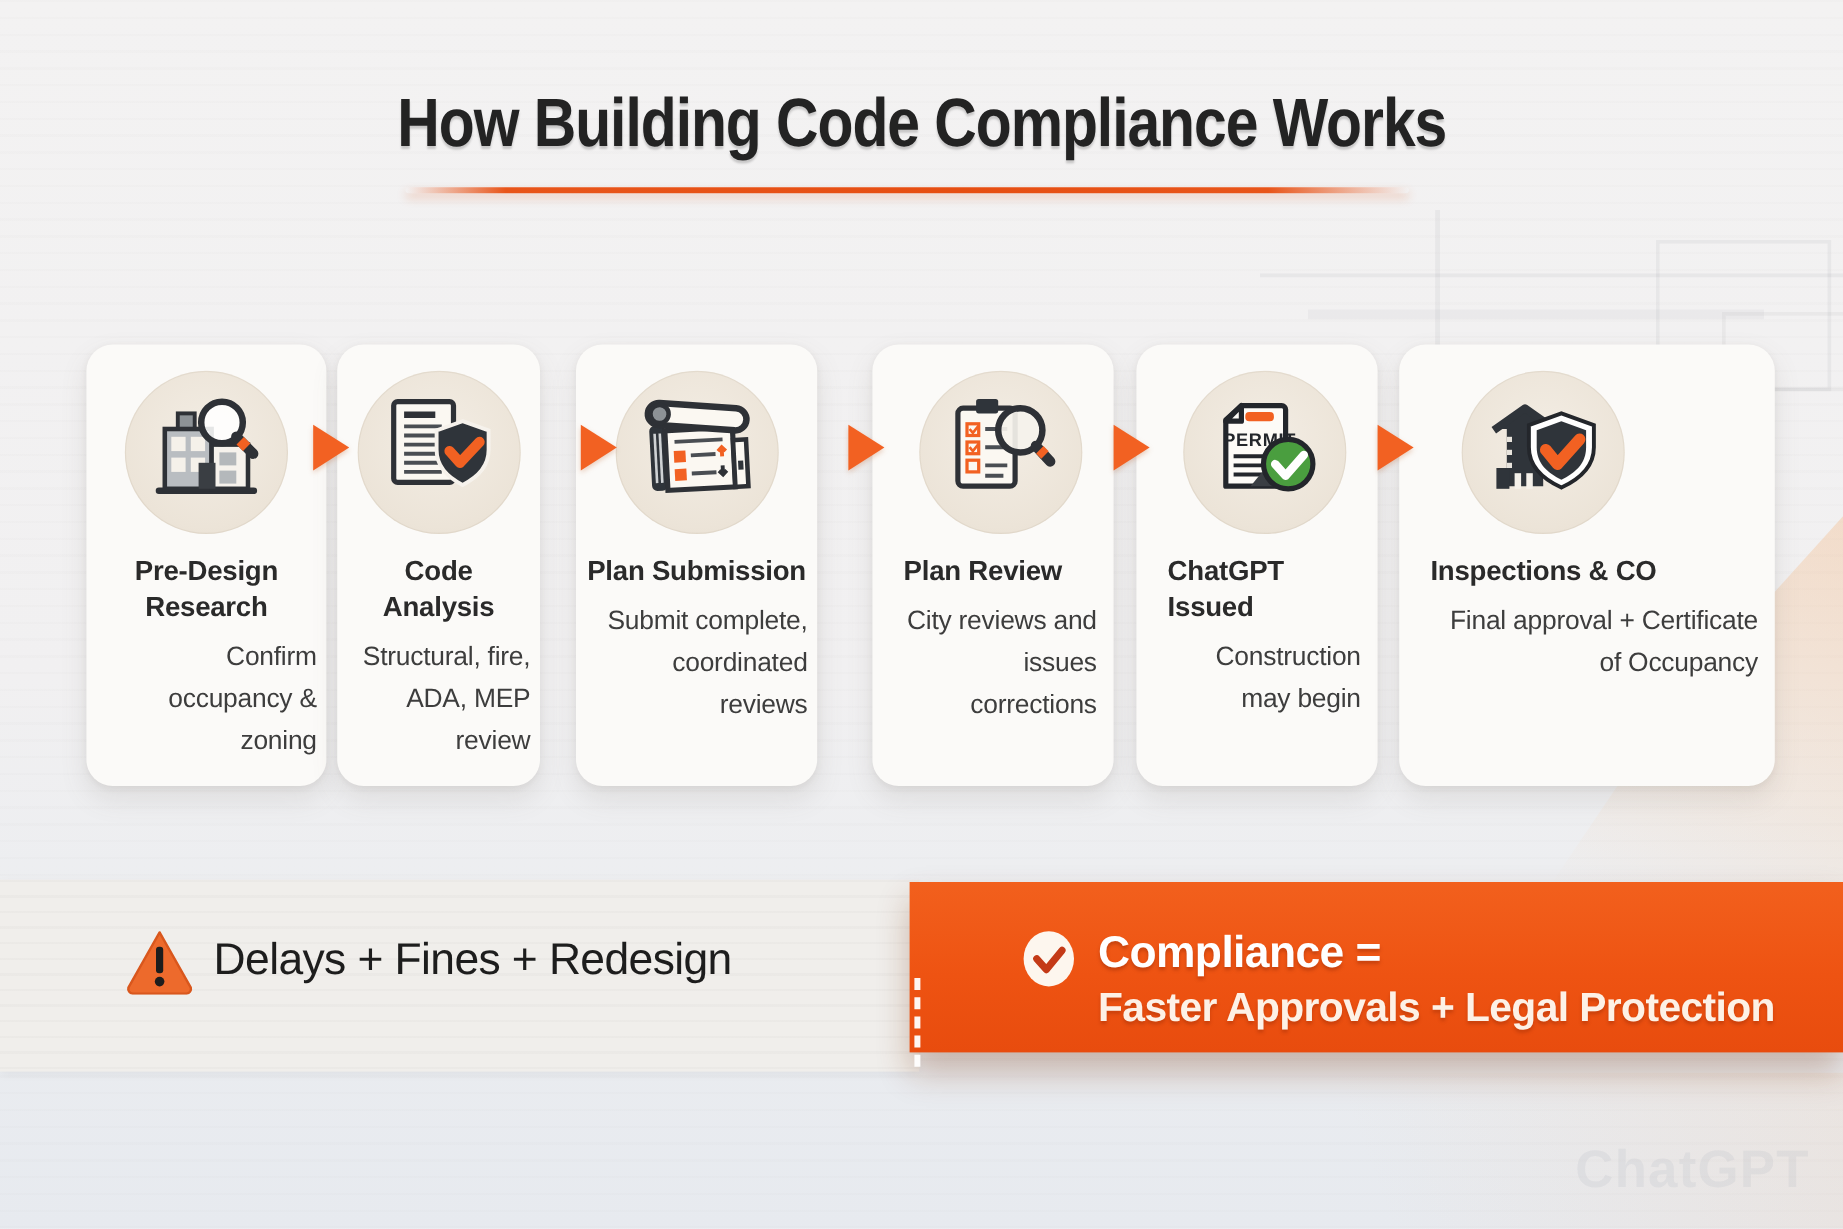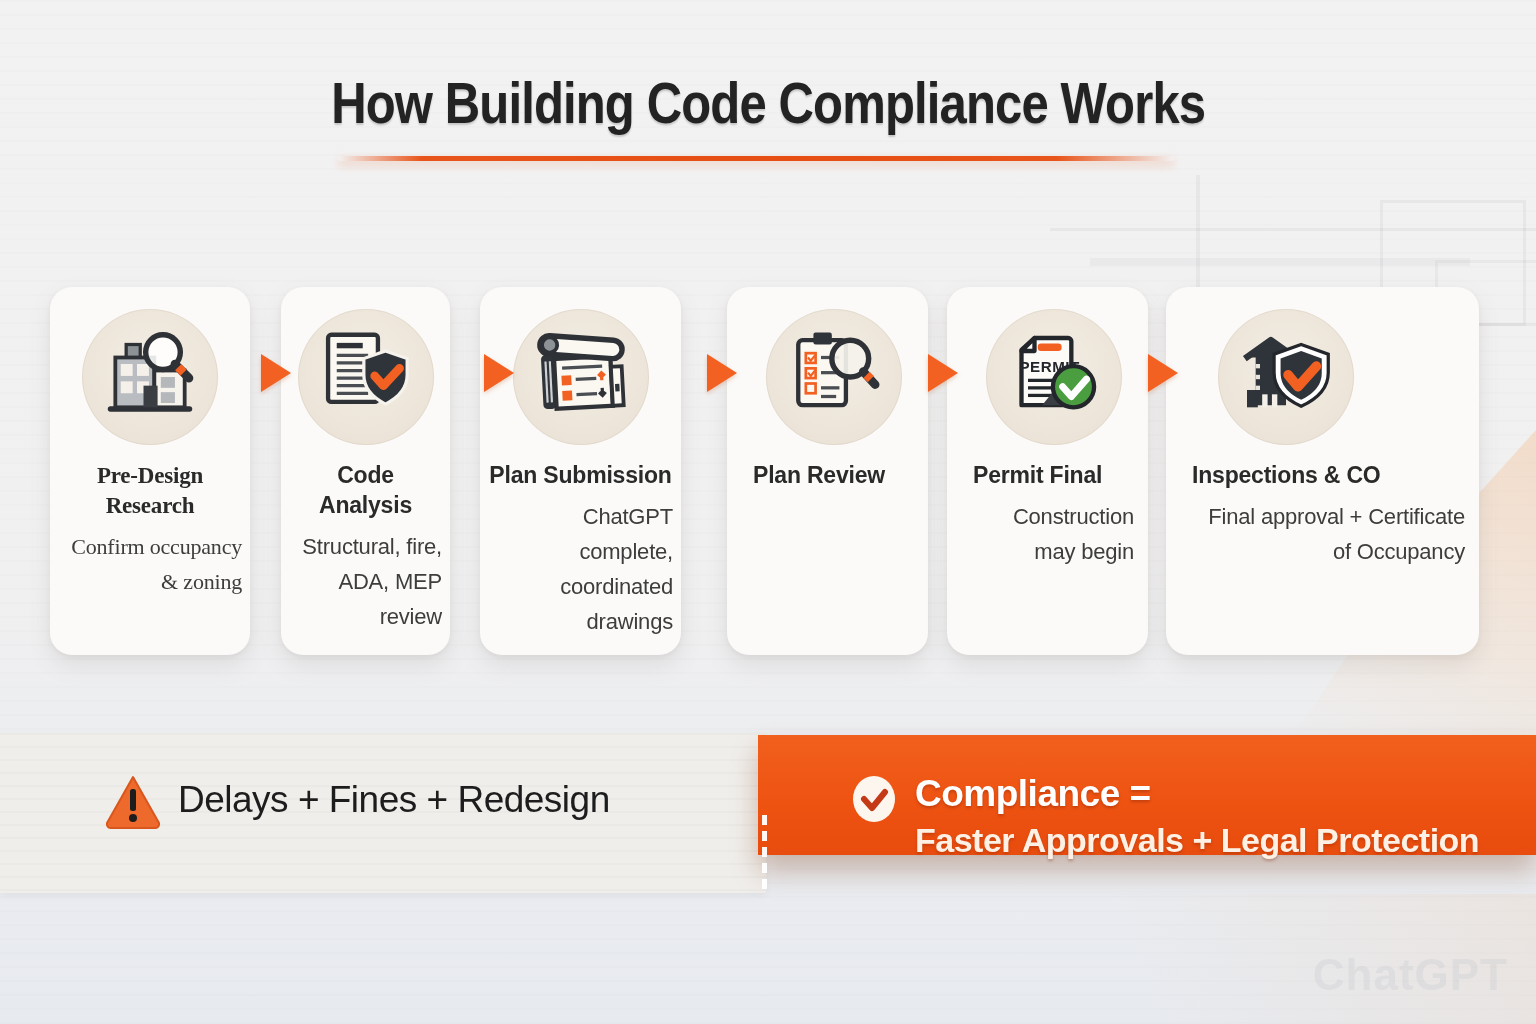--- a/index.html
+++ b/index.html
@@ -71,21 +71,21 @@
     position:absolute;left:0;top:733px;width:766px;height:160px;
     background:#f0eeeb;
     background-image:repeating-linear-gradient(180deg,rgba(0,0,0,0.018) 0 2px,transparent 2px 13px);
     box-shadow:0 3px 8px rgba(0,0,0,0.05);
   }
   .warn-wrap{position:absolute;left:103px;top:40px;}
   .nc-text{position:absolute;left:178px;top:36px;color:#1d1d1d;}
   .nc-line1{font-size:37px;letter-spacing:-0.5px;}
   .nc-line2{font-size:37px;letter-spacing:-0.5px;margin-top:10px;}
   .banner{
-    position:absolute;left:758px;top:735px;width:778px;height:120px;
+    position:absolute;left:758px;top:735px;width:778px;height:142px;
     background:linear-gradient(180deg,#f2601d 0%,#ee5312 55%,#e84c0e 100%);
     box-shadow:0 16px 26px rgba(120,50,10,0.30);
   }
   .dash{
     position:absolute;left:4px;top:80px;height:74px;width:0;
     border-left:5px dashed rgba(255,255,255,0.95);
   }
   .check-badge{position:absolute;left:94px;top:40px;}
   .cp-line1{
     position:absolute;left:157px;top:38px;font-size:37px;font-weight:bold;color:#ffffff;
@@ -110,21 +110,21 @@
 <div class="bp bp4"></div>
 <div class="bp bp5"></div>
 <div class="wedge"></div>
 <div class="wedge2"></div>
 
 <div class="header">
   <div class="title">How Building Code Compliance Works</div>
 </div>
 <div class="underline"></div>
 
-<div class="card c-center" style="left:50px;width:200px;font-family:Liberation Serif, serif;">
+<div class="card c-center" style="left:72px;width:200px;">
   <div class="icon-circle">
     <svg width="104" height="104" viewBox="0 0 96 96">
       <rect x="9" y="75" width="78" height="5" rx="2.5" fill="#2e3136"></rect>
       <rect x="26" y="18" width="13" height="14" fill="#8d9296" stroke="#2e3136" stroke-width="3"></rect>
       <rect x="16" y="30" width="36" height="46" fill="#b9bdc1" stroke="#2e3136" stroke-width="3.5"></rect>
       <rect x="21" y="36" width="11" height="11" fill="#f5f1ea"></rect>
       <rect x="36" y="36" width="11" height="11" fill="#f5f1ea"></rect>
       <rect x="21" y="52" width="11" height="11" fill="#f5f1ea"></rect>
       <rect x="36" y="52" width="11" height="11" fill="#f5f1ea"></rect>
       <rect x="52" y="42" width="28" height="34" fill="#f6f2ec" stroke="#2e3136" stroke-width="3.5"></rect>
@@ -181,21 +181,21 @@
         <rect x="76" y="40" width="10" height="36" fill="#fbf8f2" stroke="#2e3136" stroke-width="3.5"></rect>
         <rect x="79" y="56" width="4" height="7" fill="#2f343a"></rect>
       </g>
       <g transform="rotate(4 48 20)">
         <rect x="10" y="12" width="76" height="17" rx="8.5" fill="#fbf8f2" stroke="#2e3136" stroke-width="5"></rect>
         <circle cx="19" cy="20.5" r="7" fill="#8d9296" stroke="#2e3136" stroke-width="3.5"></circle>
       </g>
     </svg>
   </div>
   <div class="step-title">Plan Submission</div>
-  <div class="step-desc">ChatGPT complete, coordinated drawings</div>
+  <div class="step-desc">Submit complete, coordinated reviews</div>
 </div>
 
 <div class="arrow" style="left:707px;"></div>
 
 <div class="card c-left" style="left:727px;width:201px;">
   <div class="icon-circle">
     <svg width="104" height="104" viewBox="0 0 96 96">
       <rect x="15" y="14" width="44" height="60" rx="4" fill="#fbf8f2" stroke="#2e3136" stroke-width="4"></rect>
       <rect x="29" y="7" width="17" height="11" rx="2" fill="#2f343a"></rect>
       <rect x="22" y="26" width="9" height="9" fill="none" stroke="#f26122" stroke-width="2.5"></rect>
@@ -206,40 +206,41 @@
       <line x1="36" y1="44" x2="53" y2="44" stroke="#4a4e53" stroke-width="3"></line>
       <rect x="22" y="54" width="9" height="9" fill="none" stroke="#f26122" stroke-width="2.5"></rect>
       <line x1="36" y1="58" x2="53" y2="58" stroke="#4a4e53" stroke-width="3"></line>
       <line x1="36" y1="66" x2="50" y2="66" stroke="#4a4e53" stroke-width="3"></line>
       <circle cx="63" cy="31" r="17" fill="rgba(245,242,236,0.92)" stroke="#2e3136" stroke-width="5"></circle>
       <line x1="75" y1="43" x2="86" y2="55" stroke="#2e3136" stroke-width="8" stroke-linecap="round"></line>
       <line x1="78" y1="46" x2="82" y2="50" stroke="#f26122" stroke-width="8"></line>
     </svg>
   </div>
   <div class="step-title">Plan Review</div>
+  <div class="step-desc">City reviews and issues corrections</div>
 </div>
 
 <div class="arrow" style="left:928px;"></div>
 
 <div class="card c-left" style="left:947px;width:201px;">
   <div class="icon-circle">
     <svg width="104" height="104" viewBox="0 0 96 96">
       <path d="M30 12 h31 a3 3 0 0 1 3 3 v59 h-46 v-51 z" fill="#fdfbf7" stroke="#23262b" stroke-width="4" stroke-linejoin="round"></path>
       <path d="M30 12 v12 h-12 z" fill="#fdfbf7" stroke="#23262b" stroke-width="4" stroke-linejoin="round"></path>
       <rect x="33" y="17" width="22" height="7" rx="3" fill="#f26122"></rect>
       <text x="44" y="43" font-size="14" font-weight="bold" fill="#23262b" text-anchor="middle" font-family="Liberation Sans, sans-serif" letter-spacing="0.5">PERMIT</text>
       <line x1="24" y1="51" x2="60" y2="51" stroke="#23262b" stroke-width="3"></line>
       <line x1="24" y1="58" x2="58" y2="58" stroke="#23262b" stroke-width="3"></line>
       <line x1="24" y1="65" x2="52" y2="65" stroke="#23262b" stroke-width="3"></line>
       <path d="M37 74 l9 -11 l9 11 z" fill="#3a3e43"></path>
       <circle cx="66" cy="57" r="19" fill="#4a9e3f" stroke="#23262b" stroke-width="4"></circle>
       <path d="M56 57 l8 9 l14 -16" stroke="#ffffff" stroke-width="6.5" fill="none" stroke-linecap="round" stroke-linejoin="round"></path>
     </svg>
   </div>
-  <div class="step-title">Permit Final</div>
+  <div class="step-title">ChatGPT Issued</div>
   <div class="step-desc">Construction may begin</div>
 </div>
 
 <div class="arrow" style="left:1148px;"></div>
 
 <div class="card c-left card6" style="left:1166px;width:313px;">
   <div class="icon-circle">
     <svg width="104" height="104" viewBox="0 0 96 96">
       <path d="M14 30 l20 -14 l20 14 l-6 0 v44 h-28 v-44 z" fill="#2f343a"></path>
       <path d="M10 31 l24 -17 l24 17" fill="none" stroke="#2f343a" stroke-width="6" stroke-linejoin="round"></path>

